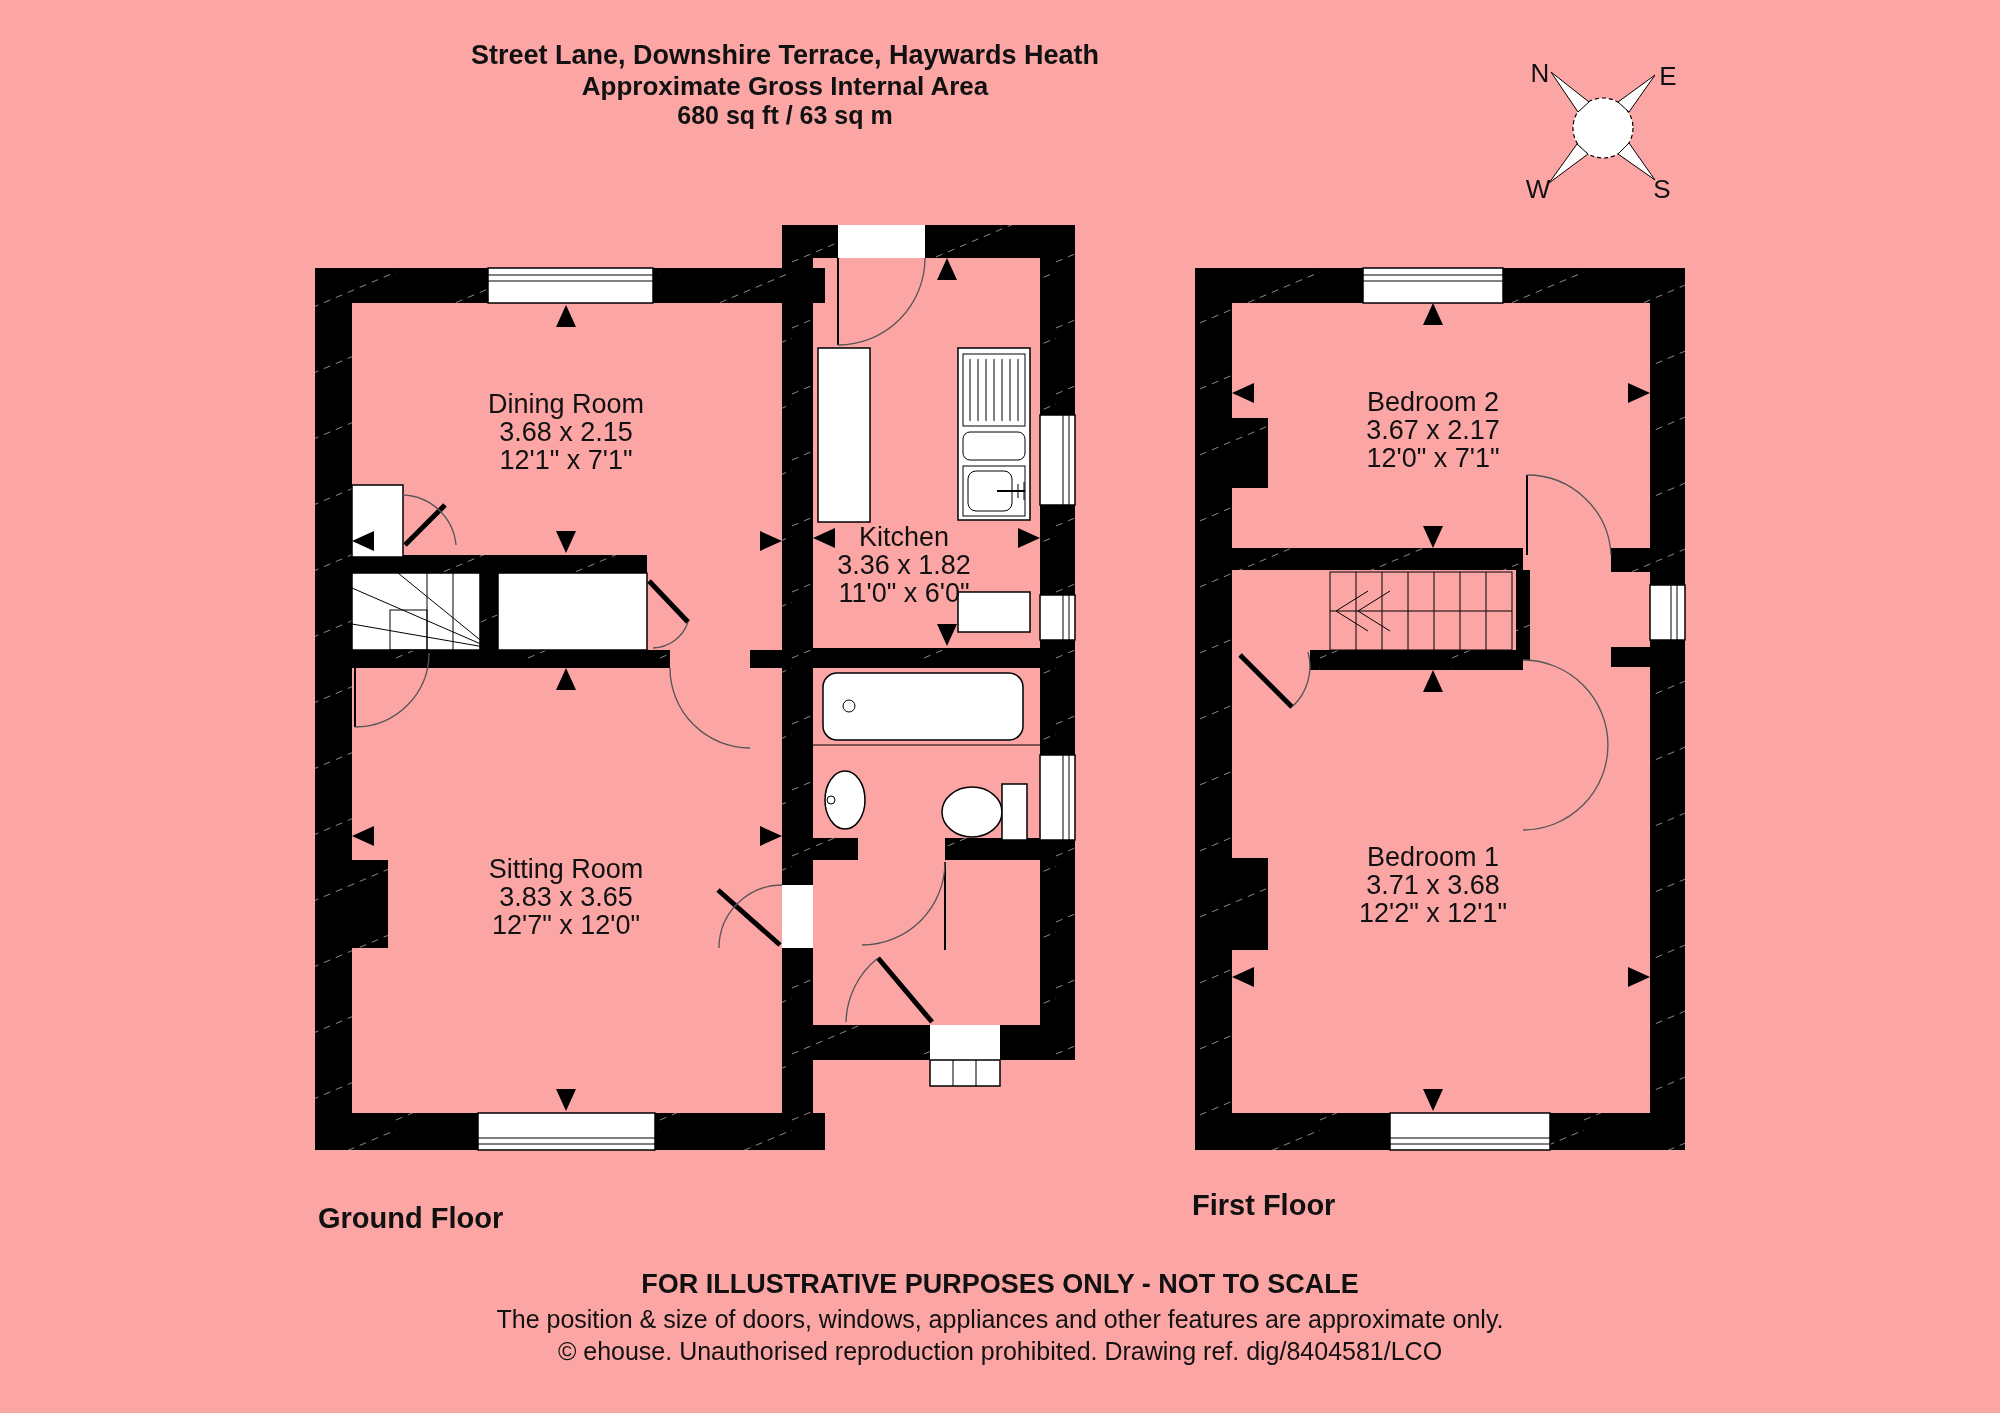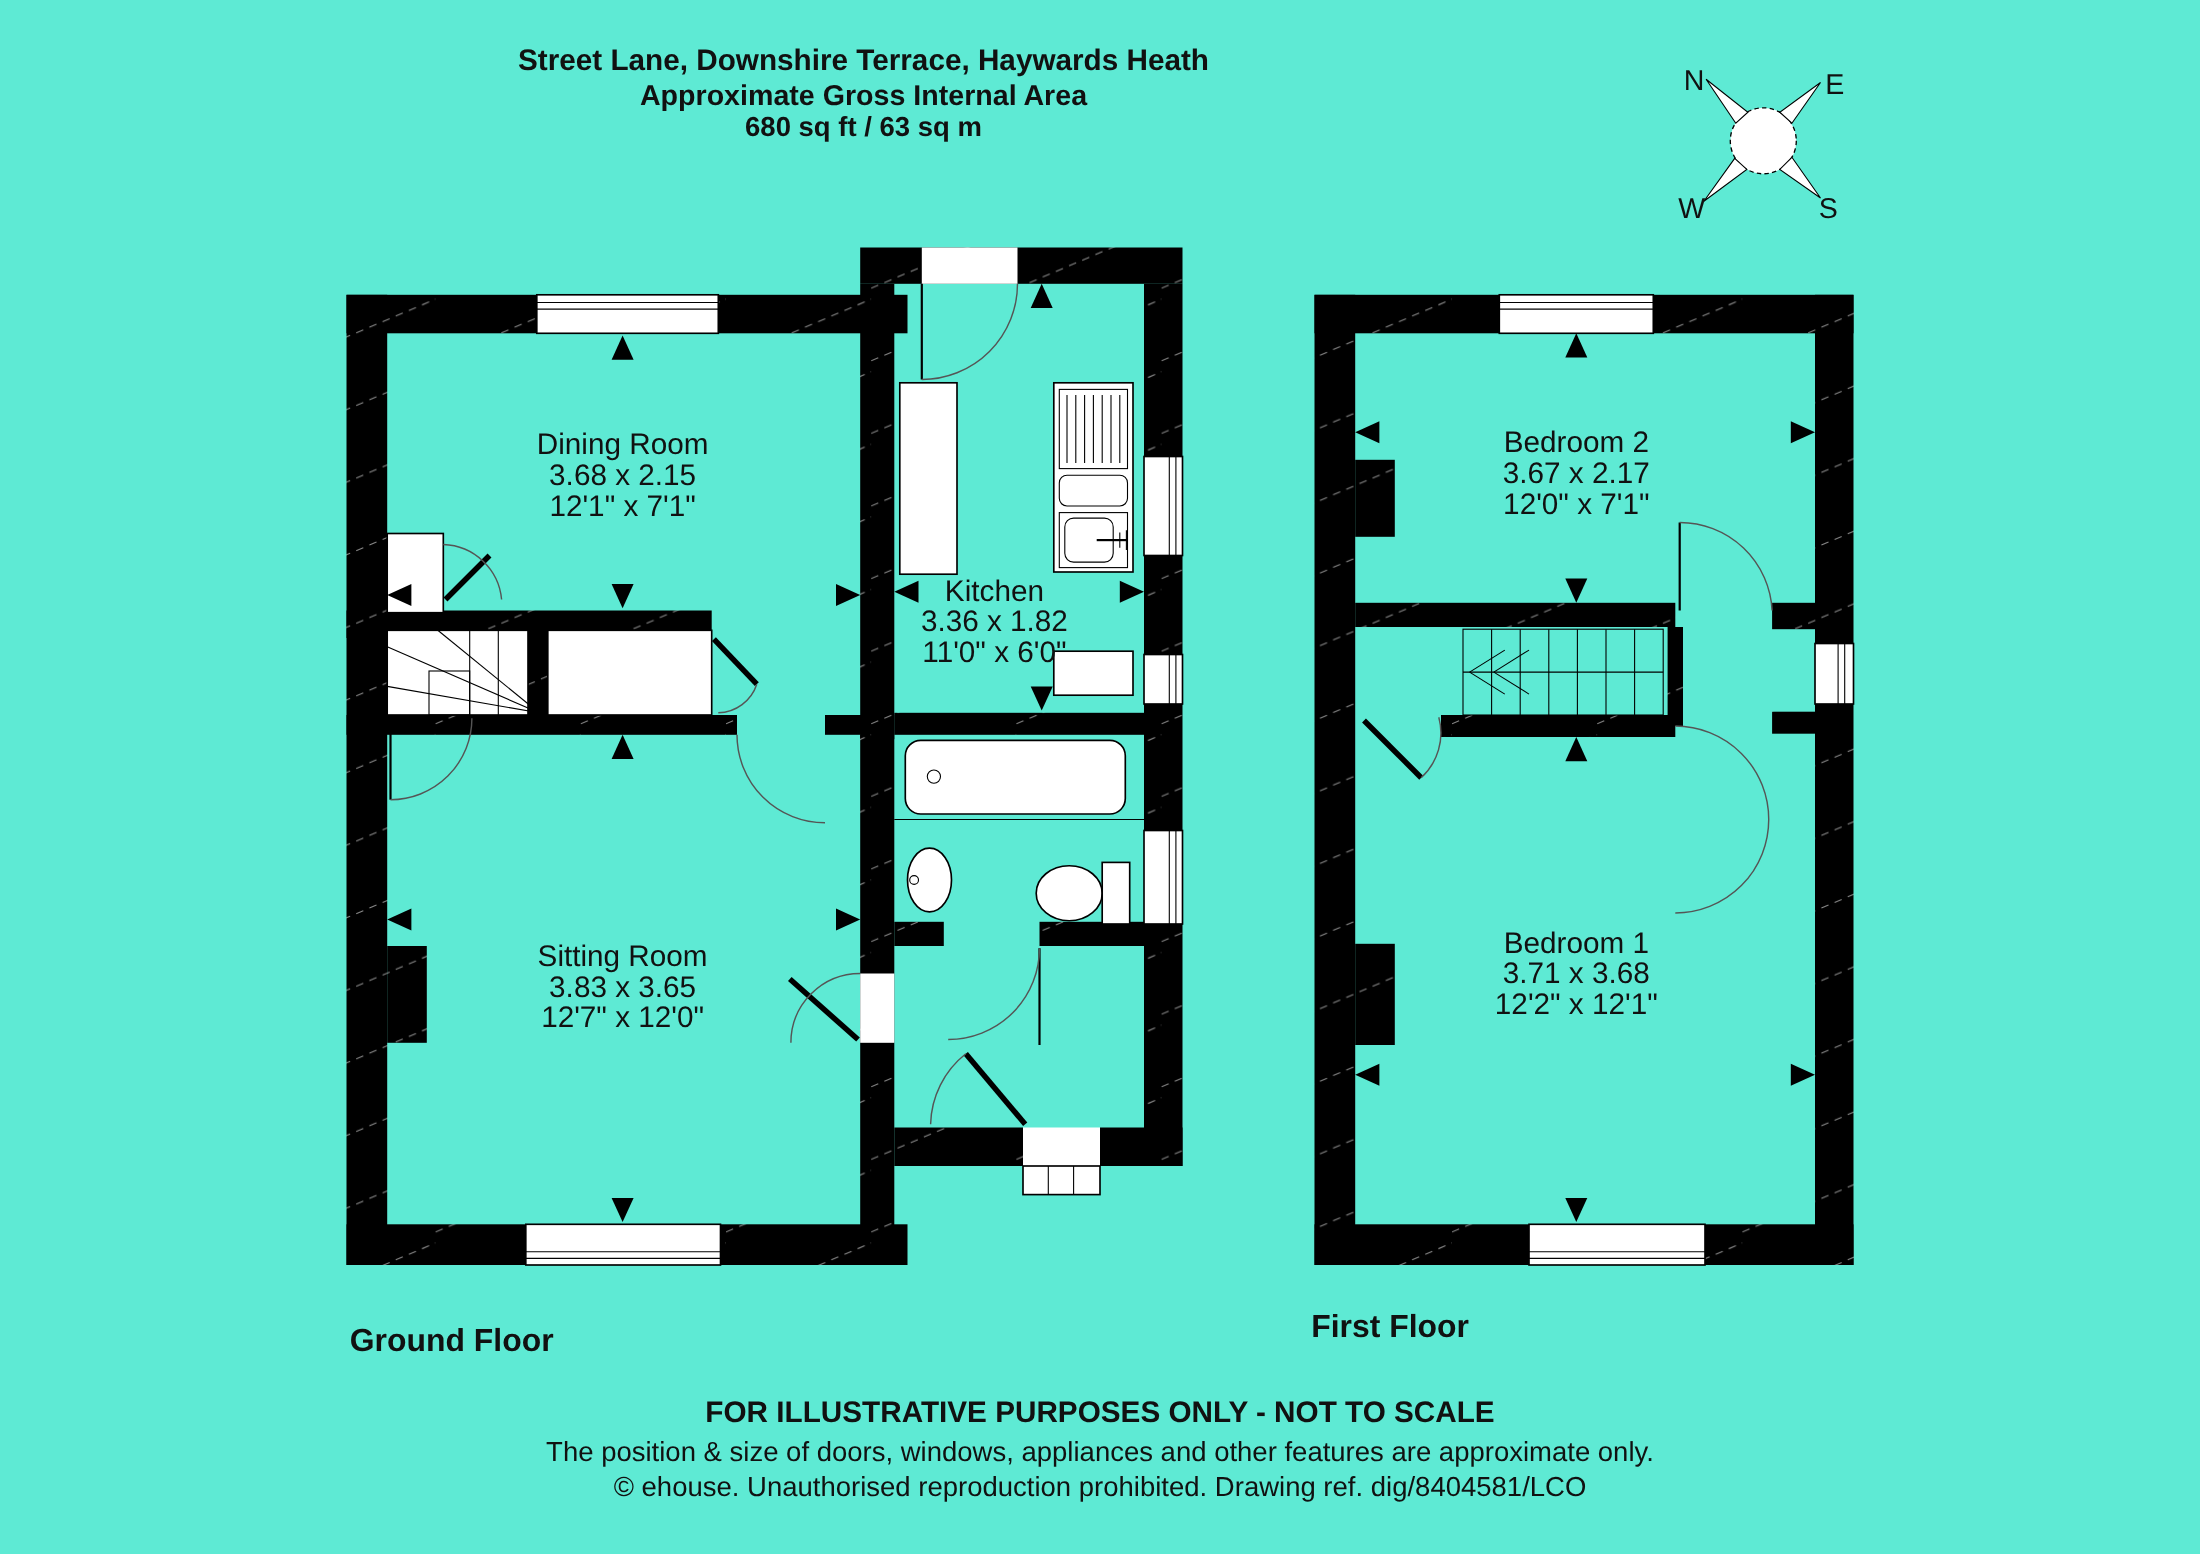--- a/index.html
+++ b/index.html
@@ -1,16 +1,16 @@
 <!DOCTYPE html>
 <html><head>
 <meta charset="utf-8">
 <style>
   html,body{margin:0;padding:0;background:#ffffff;}
-  #canvas{position:relative;width:2000px;height:1413px;background:#5eead4;overflow:hidden;}
+  #canvas{position:relative;width:2000px;height:1413px;background:#fca5a5;overflow:hidden;}
   svg{display:block;}
   text{font-family:"Liberation Sans", sans-serif;fill:#111111;}
   .t-title1{font-size:27px;font-weight:bold;}
   .t-title2{font-size:26px;font-weight:bold;}
   .t-title3{font-size:25px;font-weight:bold;}
   .t-room{font-size:27px;}
   .t-floor{font-size:29px;font-weight:bold;}
   .t-foot-b{font-size:27px;font-weight:bold;}
   .t-foot{font-size:25px;}
   .t-compass{font-size:26px;}

